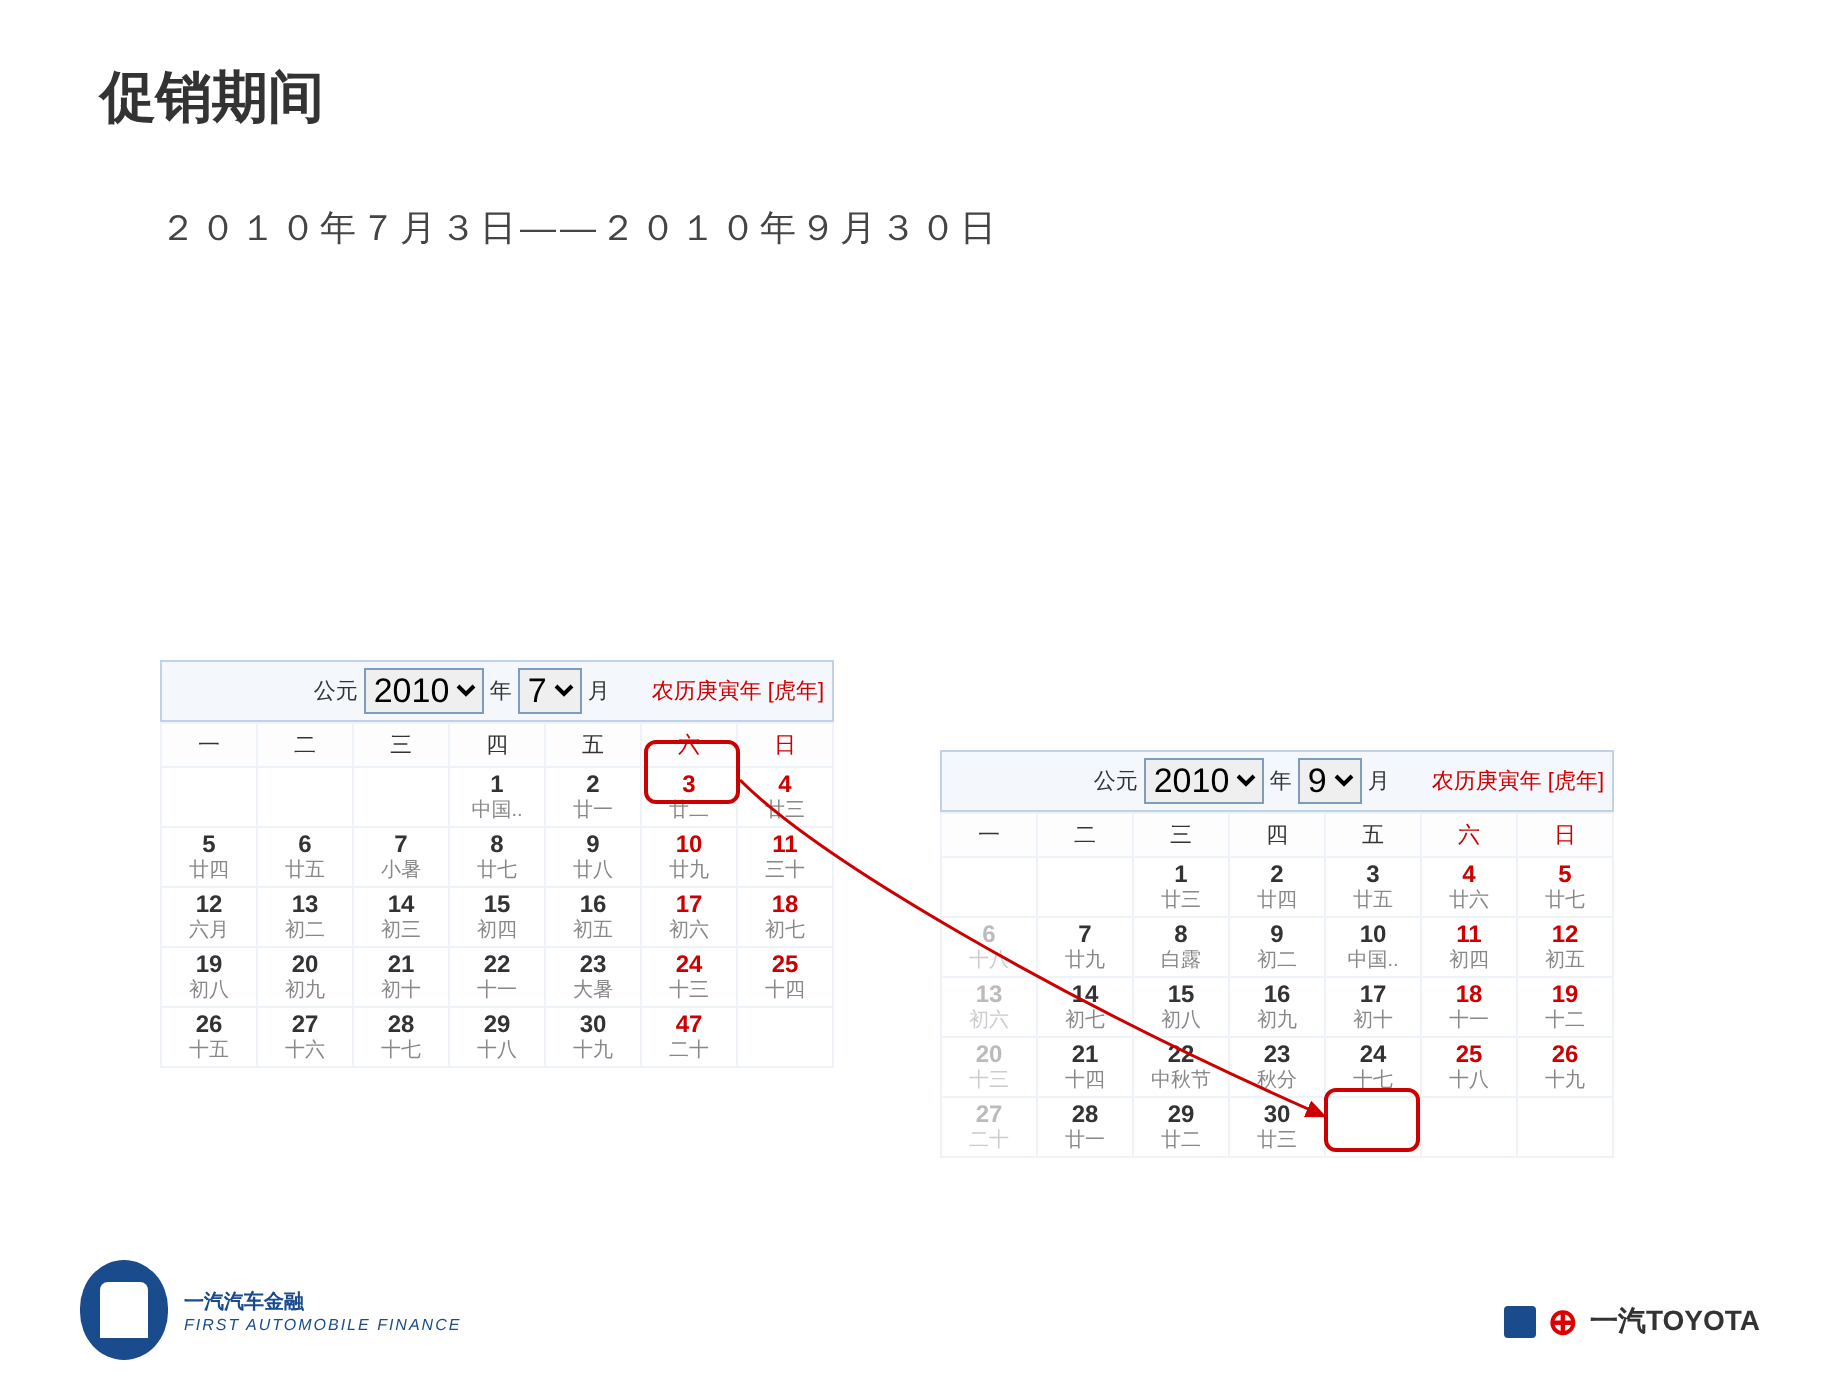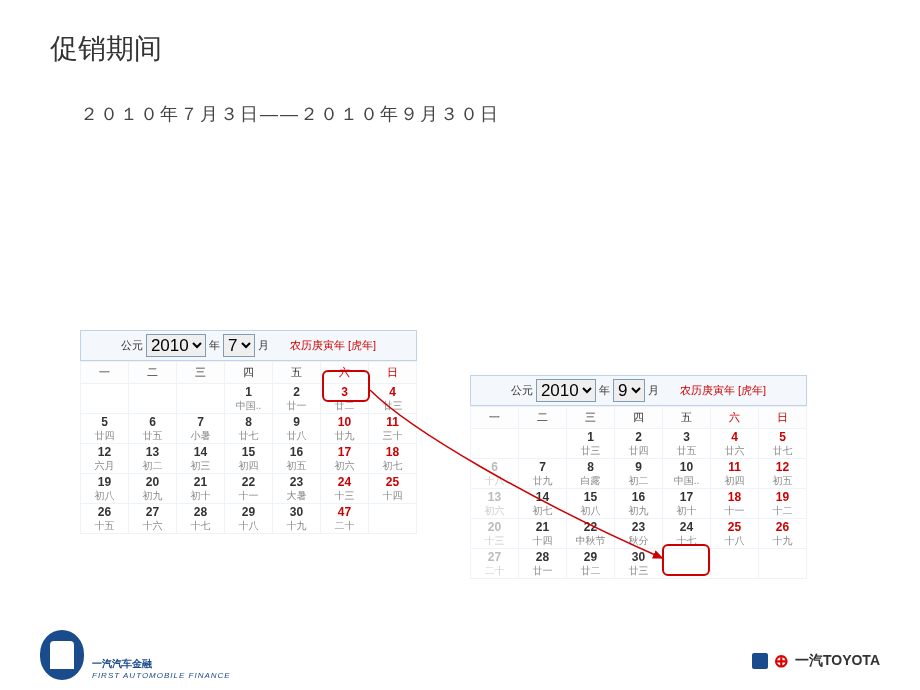--- a/index.html
+++ b/index.html
@@ -1,38 +1,38 @@
 <!DOCTYPE html>
 <html><head>
 <meta charset="utf-8">
 <style>
 * { box-sizing: border-box; margin: 0; padding: 0; }
 body { font-family: "Microsoft YaHei", SimSun, Arial, sans-serif; background: #fff; width: 920px; height: 690px; position: relative; overflow: hidden; }
 .slide { padding: 30px 50px 0 50px; }
-.title { font-size: 28px; font-weight: normal; color: #333; margin-bottom: 30px; }
+.title { font-size: 28px; font-weight: bold; color: #333; margin-bottom: 30px; }
 .body-text { font-size: 18px; color: #444; line-height: 1.8; padding-left: 30px; margin-bottom: 20px; letter-spacing: 2px; }
 .calwrap { position: absolute; }
 .cal-a { left: 80px; top: 330px; }
 .cal-b { left: 470px; top: 375px; }
-.cal-header { border: 1px solid #c2d2e5; background: #f4f8fc; padding: 3px 4px; font-size: 11px; color: #333; display: flex; align-items: center; justify-content: center; gap: 3px; }
+.cal-header { border: 1px solid #c2d2e5; background: #f4f8fc; padding: 3px 4px; font-size: 11px; color: #333; display: flex; align-items: center; justify-content: flex-end; gap: 3px; }
 .cal-header select { font-size: 17px; border: 1px solid #7f9db9; }
 .cal-header .lunar-year { color: #c00; margin-left: 18px; }
 table.cal { border-collapse: collapse; background: #fff; border: 1px solid #c2d2e5; font-size: 11px; }
 table.cal th { width: 48px; height: 22px; text-align: center; font-weight: normal; border: 1px solid #eef3fa; color: #333; background: #fdfdfe; }
 table.cal th.we { color: #c00; }
 table.cal td { width: 48px; height: 30px; text-align: center; vertical-align: middle; border: 1px solid #eef3fa; padding: 0; }
 table.cal td .num { font-size: 12px; font-weight: bold; color: #333; line-height: 1.1; }
 table.cal td .lun { font-size: 10px; color: #888; line-height: 1.1; }
 table.cal td.weekend .num { color: #c00; }
 table.cal td.dim .num { color: #bbb; }
 table.cal td.dim .lun { color: #ccc; }
 .mark { position: absolute; border: 2px solid #c00; border-radius: 6px; pointer-events: none; }
 .mark-a { left: 322px; top: 370px; width: 48px; height: 32px; }
 .mark-b { left: 662px; top: 544px; width: 48px; height: 32px; }
-.footer-left { position: absolute; left: 40px; bottom: 10px; display: flex; align-items: flex-end; gap: 8px; }
+.footer-left { position: absolute; left: 40px; bottom: 10px; display: flex; align-items: center; gap: 8px; }
 .footer-right { position: absolute; right: 40px; bottom: 18px; display: flex; align-items: center; gap: 6px; color: #333; font-weight: bold; font-size: 14px; }
 .logo-circle { width: 44px; height: 50px; border-radius: 50% / 48%; background: #1a4b8c; position: relative; display: flex; align-items: center; justify-content: center; }
 .logo-circle .inner { width: 24px; height: 28px; background: #fff; border-radius: 4px 4px 0 0; }
 .logo-sub { font-size: 8px; color: #1a4b8c; letter-spacing: 1px; font-style: italic; }
 .faw-badge { width: 16px; height: 16px; background: #1a4b8c; border-radius: 2px; }
 .toyota-logo { color: #d00; font-size: 18px; }
 svg.arrow { position: absolute; left: 0; top: 0; pointer-events: none; }
 </style>
 </head>
 <body>

